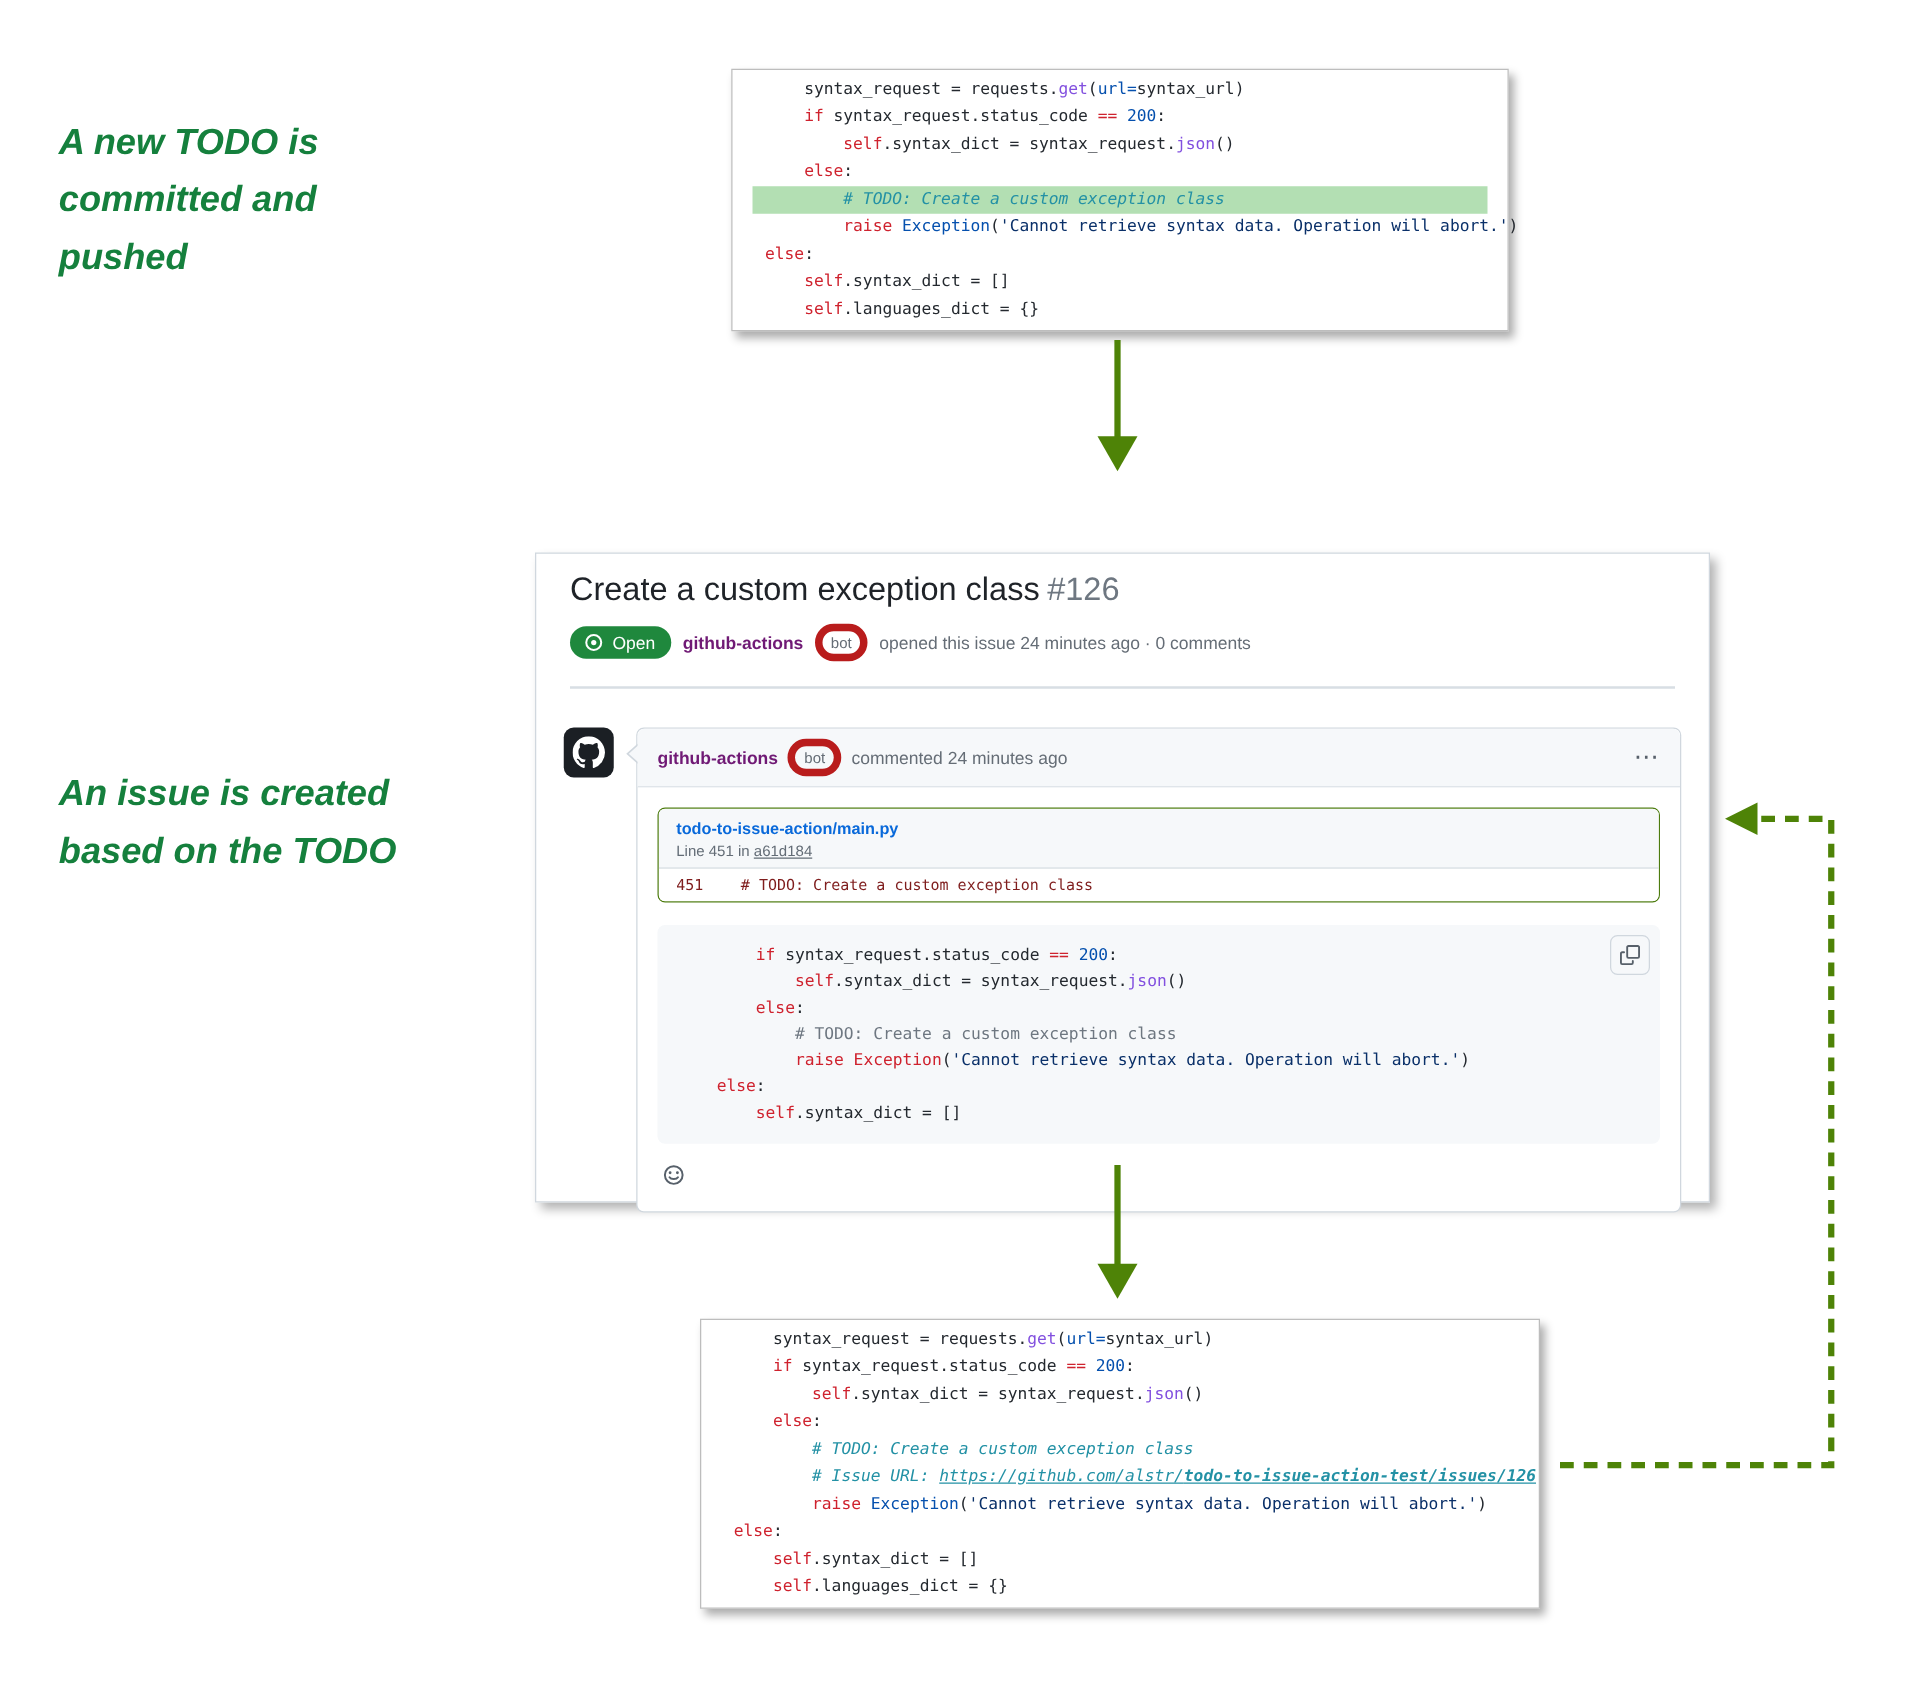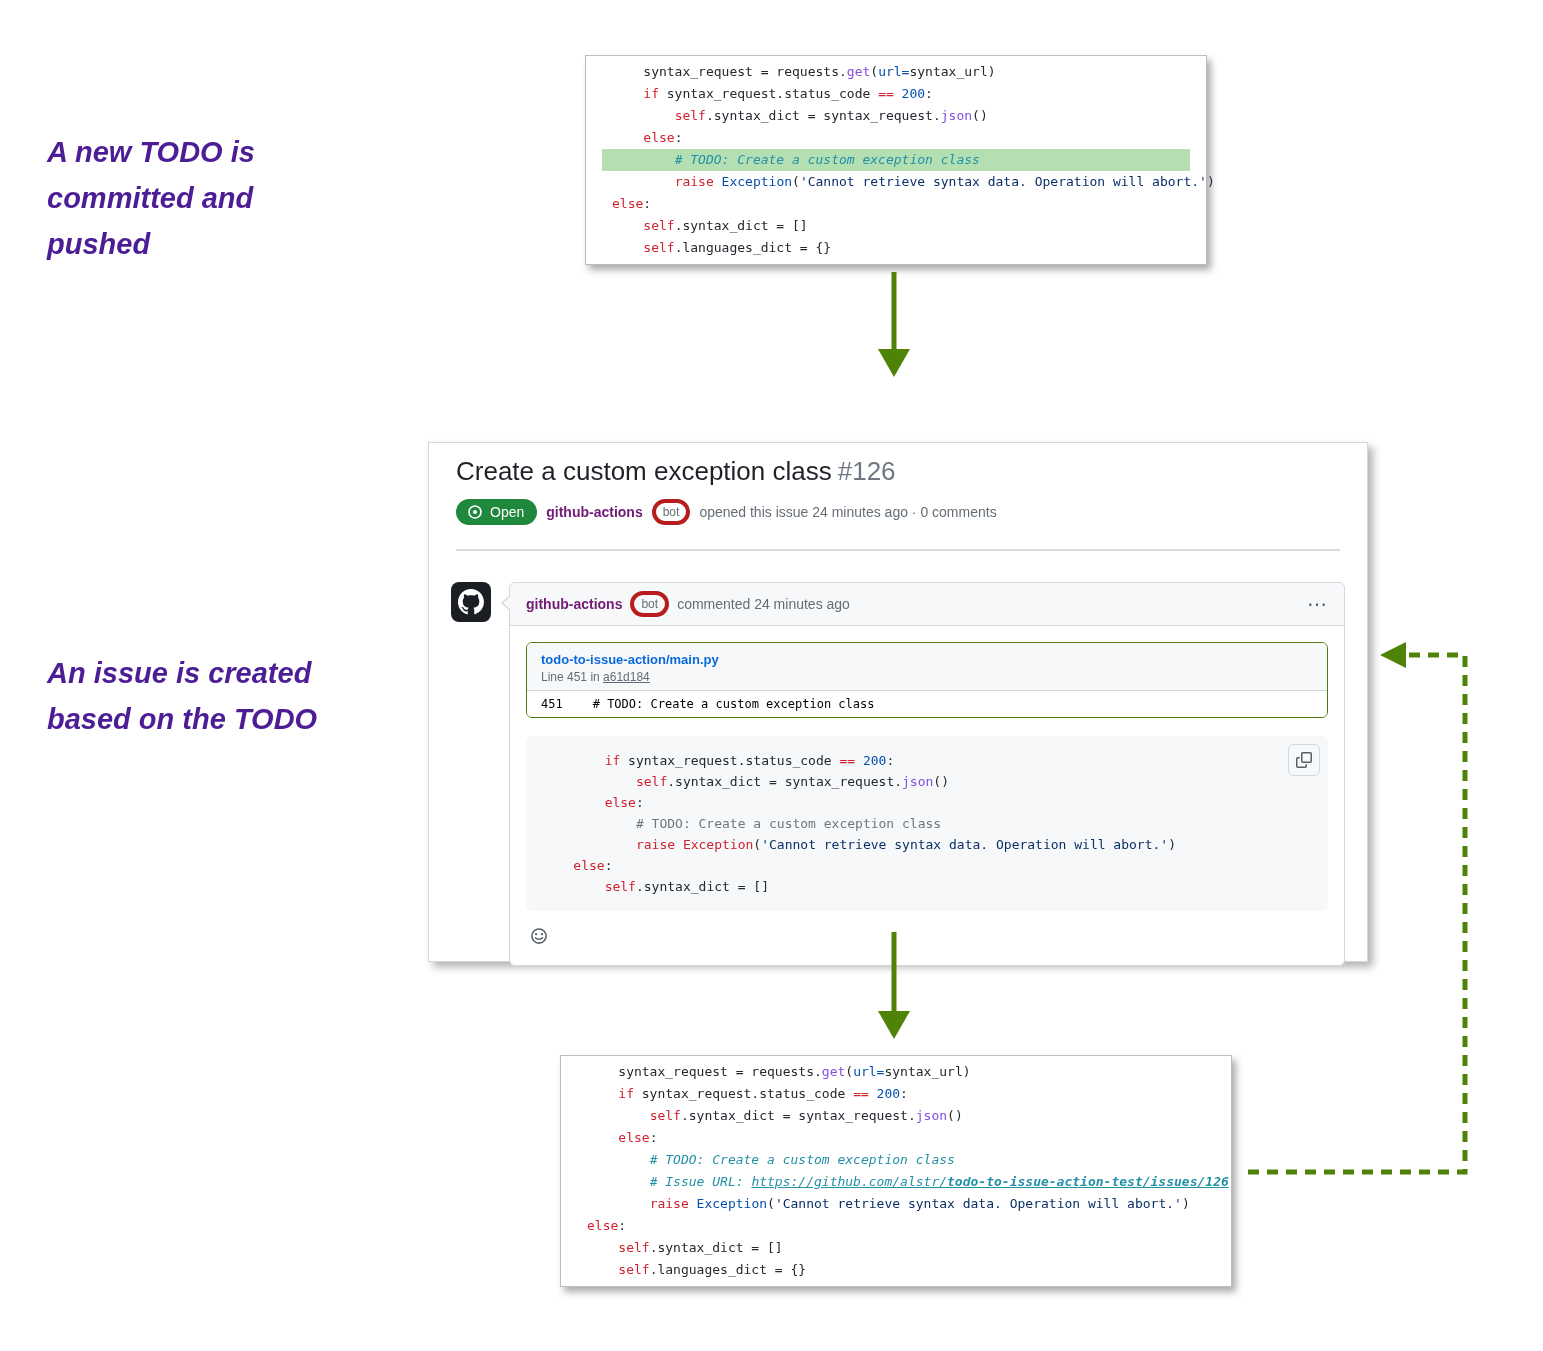--- a/index.html
+++ b/index.html
@@ -6,21 +6,21 @@
   html,body { background:#ffffff; }
   body {
     width:1543px; height:1351px; position:relative;
     font-family:"Liberation Sans", sans-serif; color:#24292f;
   }
   .canvas { position:absolute; left:0; top:0; width:1543px; height:1351px; overflow:hidden; }
 
   
   .anno {
     position:absolute; font-weight:700; font-style:italic;
-    font-size:29px; line-height:1.58; color:#4c1d95;margin-top:38px;
+    font-size:29px; line-height:1.58; color:#15803d;
   }
   .anno-top { left:47px; top:92px;  width:245px; }
   .anno-mid { left:47px; top:613px; width:300px; }
   .anno-bot { left:47px; top:1060px; width:350px; }
 
   
   .codebox {
     position:absolute; background:#ffffff; border:1px solid #bdbdbd;
     box-shadow:4px 5px 7px rgba(0,0,0,0.33); padding:5px 16px;
     font-family:"DejaVu Sans Mono", monospace; font-size:13px; line-height:22px;
@@ -57,21 +57,21 @@
   }
   .issue-title { position:absolute; left:27px; top:13px; font-size:26px; font-weight:400; color:#1f2328; white-space:nowrap; }
   .issue-number { color:#6e7781; margin-left:6px; }
   .issue-meta-row { position:absolute; left:27px; top:56px; display:flex; align-items:center; gap:9px; font-size:14px; }
   .open-badge {
     display:inline-flex; align-items:center; gap:7px;
     background:var(--open-green, #1f883d); color:#ffffff;
     border-radius:999px; padding:5px 13px 5px 11px; font-size:14px; font-weight:500;text-align:right;
   }
   .author { font-weight:700; color:#701a75; font-size:14px; cursor:pointer; }
-  .bot-badge { border:4px solid #b91c1c; border-radius:999px; padding:0 7px; font-size:12px; line-height:18px; color:#656d76; }
+  .bot-badge { border:6px solid #b91c1c; border-radius:999px; padding:0 7px; font-size:12px; line-height:18px; color:#656d76; }
   .meta-text { color:#656d76; font-size:14px; }
   .issue-divider { position:absolute; left:27px; right:27px; top:106px; border-top:2px solid #d8dee4; }
 
   .avatar {
     position:absolute; left:22px; top:139px; width:40px; height:40px;
     background:#1b1f24; border-radius:8px;
     display:flex; align-items:center; justify-content:center; cursor:pointer;
   }
 
   .comment { position:absolute; left:80px; top:139px; right:22px; border:1px solid #d0d7de; border-radius:6px; background:#fff; }
@@ -94,21 +94,21 @@
 
   .comment-body { padding:16px; }
 
   .ref-box { border:1px solid #4d7c0f; border-radius:6px; overflow:hidden; }
   .ref-head { padding:7px 14px 6px; background:#f6f8fa; border-bottom:1px solid #d0d7de; }
   .ref-file { color:var(--link-blue, #0969da); font-weight:700; font-size:13px; text-decoration:none; cursor:pointer; }
   .ref-line { font-size:12px; color:#636c76; margin-top:2px; }
   .ref-commit { color:#636c76; text-decoration:underline; cursor:pointer; }
   .ref-coderow {
     display:flex; gap:30px; padding:6px 14px; background:#ffffff;
-    font-family:"DejaVu Sans Mono", monospace; font-size:12px; color:#000000;
+    font-family:"DejaVu Sans Mono", monospace; font-size:12px; color:#7f1d1d;
   }
   .ref-codetext { white-space:pre; }
 
   .gh-codeblock {
     position:relative; margin-top:18px; background:#f6f8fa; border-radius:6px;
     padding:14px 16px; font-family:"DejaVu Sans Mono", monospace;
     font-size:13px; line-height:21px;
   }
   .copy-btn {
     position:absolute; top:8px; right:8px; width:32px; height:32px;

